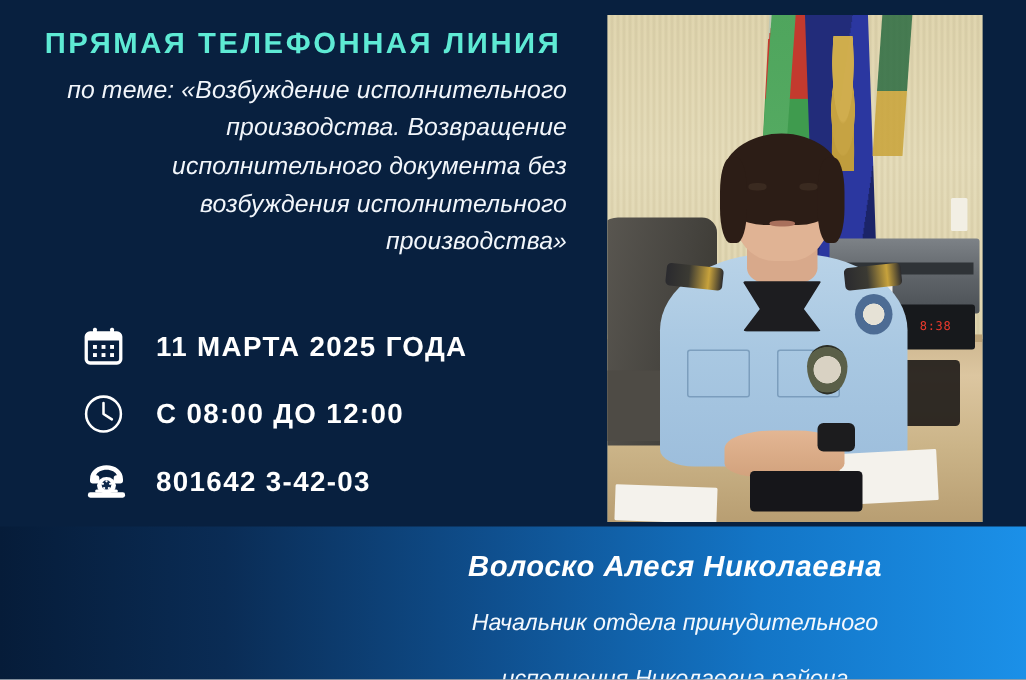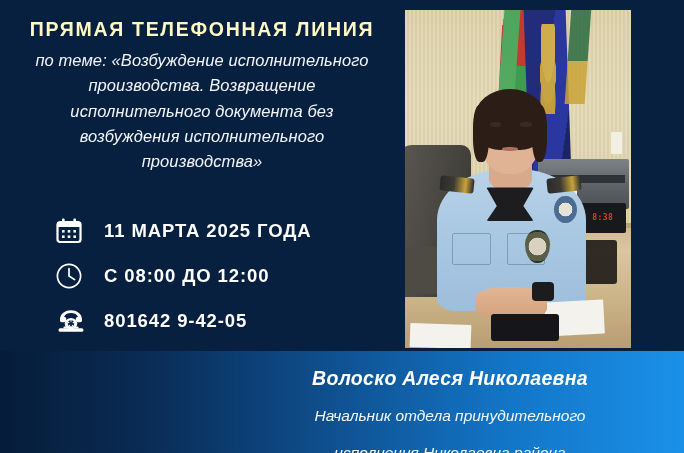--- a/index.html
+++ b/index.html
@@ -22,36 +22,37 @@
     position: absolute;
     left: 0;
     top: 0;
     width: 404px;
     height: 352px;
     box-sizing: border-box;
     padding: 14px 18px 0 18px;
     text-align: center;
   }
   .headline {
-    color: #fef9c3;
+    color: #5eead4;
     font-size: 19.5px;
     font-weight: bold;
     letter-spacing: 1.7px;
     line-height: 1.25;
     margin: 3px 0 7px 0;
     white-space: nowrap;
   }
   .subject {
     color: #f2f6fb;
     font-size: 16.5px;
     font-style: italic;
     font-weight: 500;
     line-height: 1.52;
     letter-spacing: 0.1px;
     padding: 0 8px;
+    text-align: right;
   }
 
   
   .details {
     position: absolute;
     left: 55px;
     top: 208px;
     width: 330px;
     text-align: left;
   }
@@ -75,25 +76,24 @@
     letter-spacing: 0.9px;
     padding-left: 9px;
     white-space: nowrap;
   }
 
   
   .photo-frame {
     position: absolute;
     left: 405px;
     top: 10px;
-    width: 226px;
+    width: 250px;
     height: 338px;
     overflow: hidden;
     background: #d8cfa9;
-    font-weight: bold;
   }
   .photo-scene {
     position: absolute;
     inset: 0;
   }
   
   .wall {
     position: absolute;
     left: 0; top: 0; right: 0; height: 64%;
     background:
@@ -494,21 +494,21 @@
           <circle cx="16" cy="16.4" r="3.2" fill="#102a4c"></circle>
           <circle cx="16" cy="13.9" r="0.75" fill="#ffffff"></circle>
           <circle cx="18.4" cy="15.5" r="0.75" fill="#ffffff"></circle>
           <circle cx="17.6" cy="18.4" r="0.75" fill="#ffffff"></circle>
           <circle cx="14.4" cy="18.4" r="0.75" fill="#ffffff"></circle>
           <circle cx="13.6" cy="15.5" r="0.75" fill="#ffffff"></circle>
           <rect x="3.6" y="21.2" width="24.8" height="3.6" rx="1.6" fill="#ffffff"></rect>
           <rect x="8.4" y="19.4" width="15.2" height="2" rx="1" fill="#ffffff"></rect>
         </svg>
       </span>
-      <span class="detail-text">801642 9-42-05</span>
+      <span class="detail-text">801642 3-42-03</span>
     </div>
 
   </div>
 
   <div class="photo-frame">
     <div class="photo-scene">
       <div class="wall"></div>
       <div class="flag flag-bel"></div>
       <div class="flag-bel-inner"></div>
       <div class="flag flag-blue"></div>

